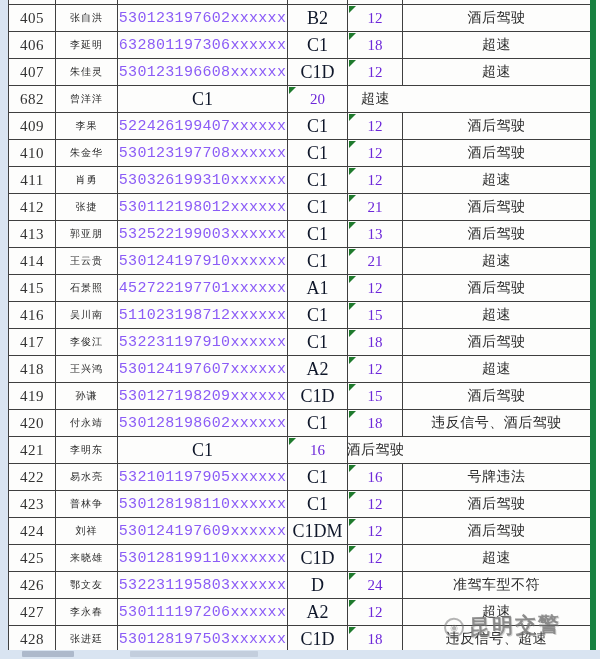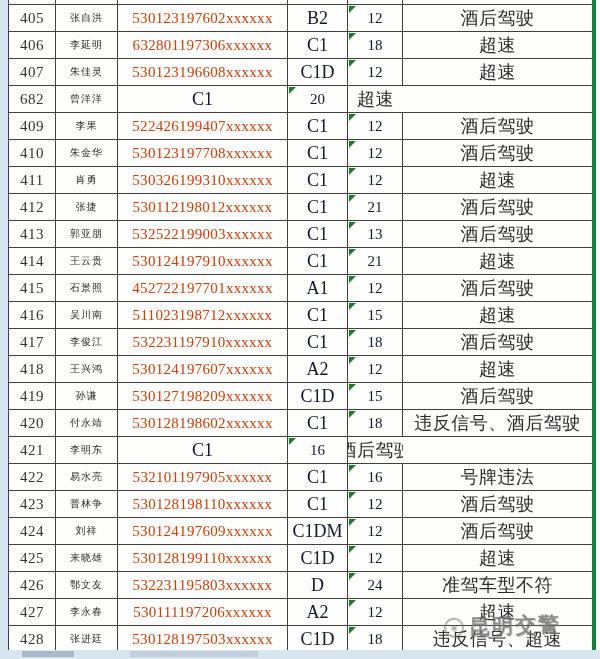--- a/index.html
+++ b/index.html
@@ -19,21 +19,21 @@
   .page-bottom-strip{
     position:absolute;left:0;bottom:0;width:600px;height:9px;
     background:#d9e4f1;z-index:4;
   }
   .tab-remnant{position:absolute;top:1px;height:6px;background:#b9c4d4;border-radius:1px;opacity:.7;}
   .tab-remnant.t1{left:22px;width:52px;background:#9aa7ba;}
   .tab-remnant.t2{left:130px;width:128px;}
 
   .table{
     position:absolute;left:8px;top:0;width:588px;
-    border-left:1px solid #3f3f3f;border-right:4px solid #15803d;
+    border-left:1px solid #3f3f3f;border-right:6px solid #15803d;
     background:#fdfdfc;
     box-sizing:border-box;
   }
   .grid-row{
     display:grid;
     grid-template-columns:47px 62px 170px 60px 55px 1fr;
     width:100%;
   }
   
   .top-sliver{height:4px;border-bottom:1px solid #3f3f3f;}
@@ -48,24 +48,24 @@
     display:flex;align-items:center;justify-content:center;
     border-right:1px solid #3f3f3f;
     box-sizing:border-box;
     overflow:hidden;
     background:#fdfdfc;
   }
   .cell:last-child{border-right:none;}
   .t{white-space:nowrap;line-height:1;}
   .c-no  .t{font-size:15px;letter-spacing:.5px;color:#333;}
   .c-name{font-size:10px;letter-spacing:1px;color:#2b2b2b;}
-  .c-id  .t{font-size:15px;letter-spacing:.3px;color:#c2410c;}
+  .c-id  .t{font-size:15px;letter-spacing:.3px;color:#8b5cf6;font-family:Liberation Mono, monospace;}
   .c-lic .t{font-size:18px;color:#0f172a;}
-  .c-pts .t{font-size:15px;color:#0f172a;}
-  .c-vio{font-size:18px;letter-spacing:.5px;color:#2b2b2b;}
+  .c-pts .t{font-size:15px;color:#6d28d9;}
+  .c-vio{font-size:14px;letter-spacing:.5px;color:#2b2b2b;}
   
   .tri{
     position:absolute;left:1px;top:1px;width:0;height:0;
     border-top:7px solid #1f7a2d;
     border-right:7px solid transparent;
   }
   
   .watermark{
     position:absolute;left:444px;top:612px;z-index:5;
     display:flex;align-items:center;gap:5px;

